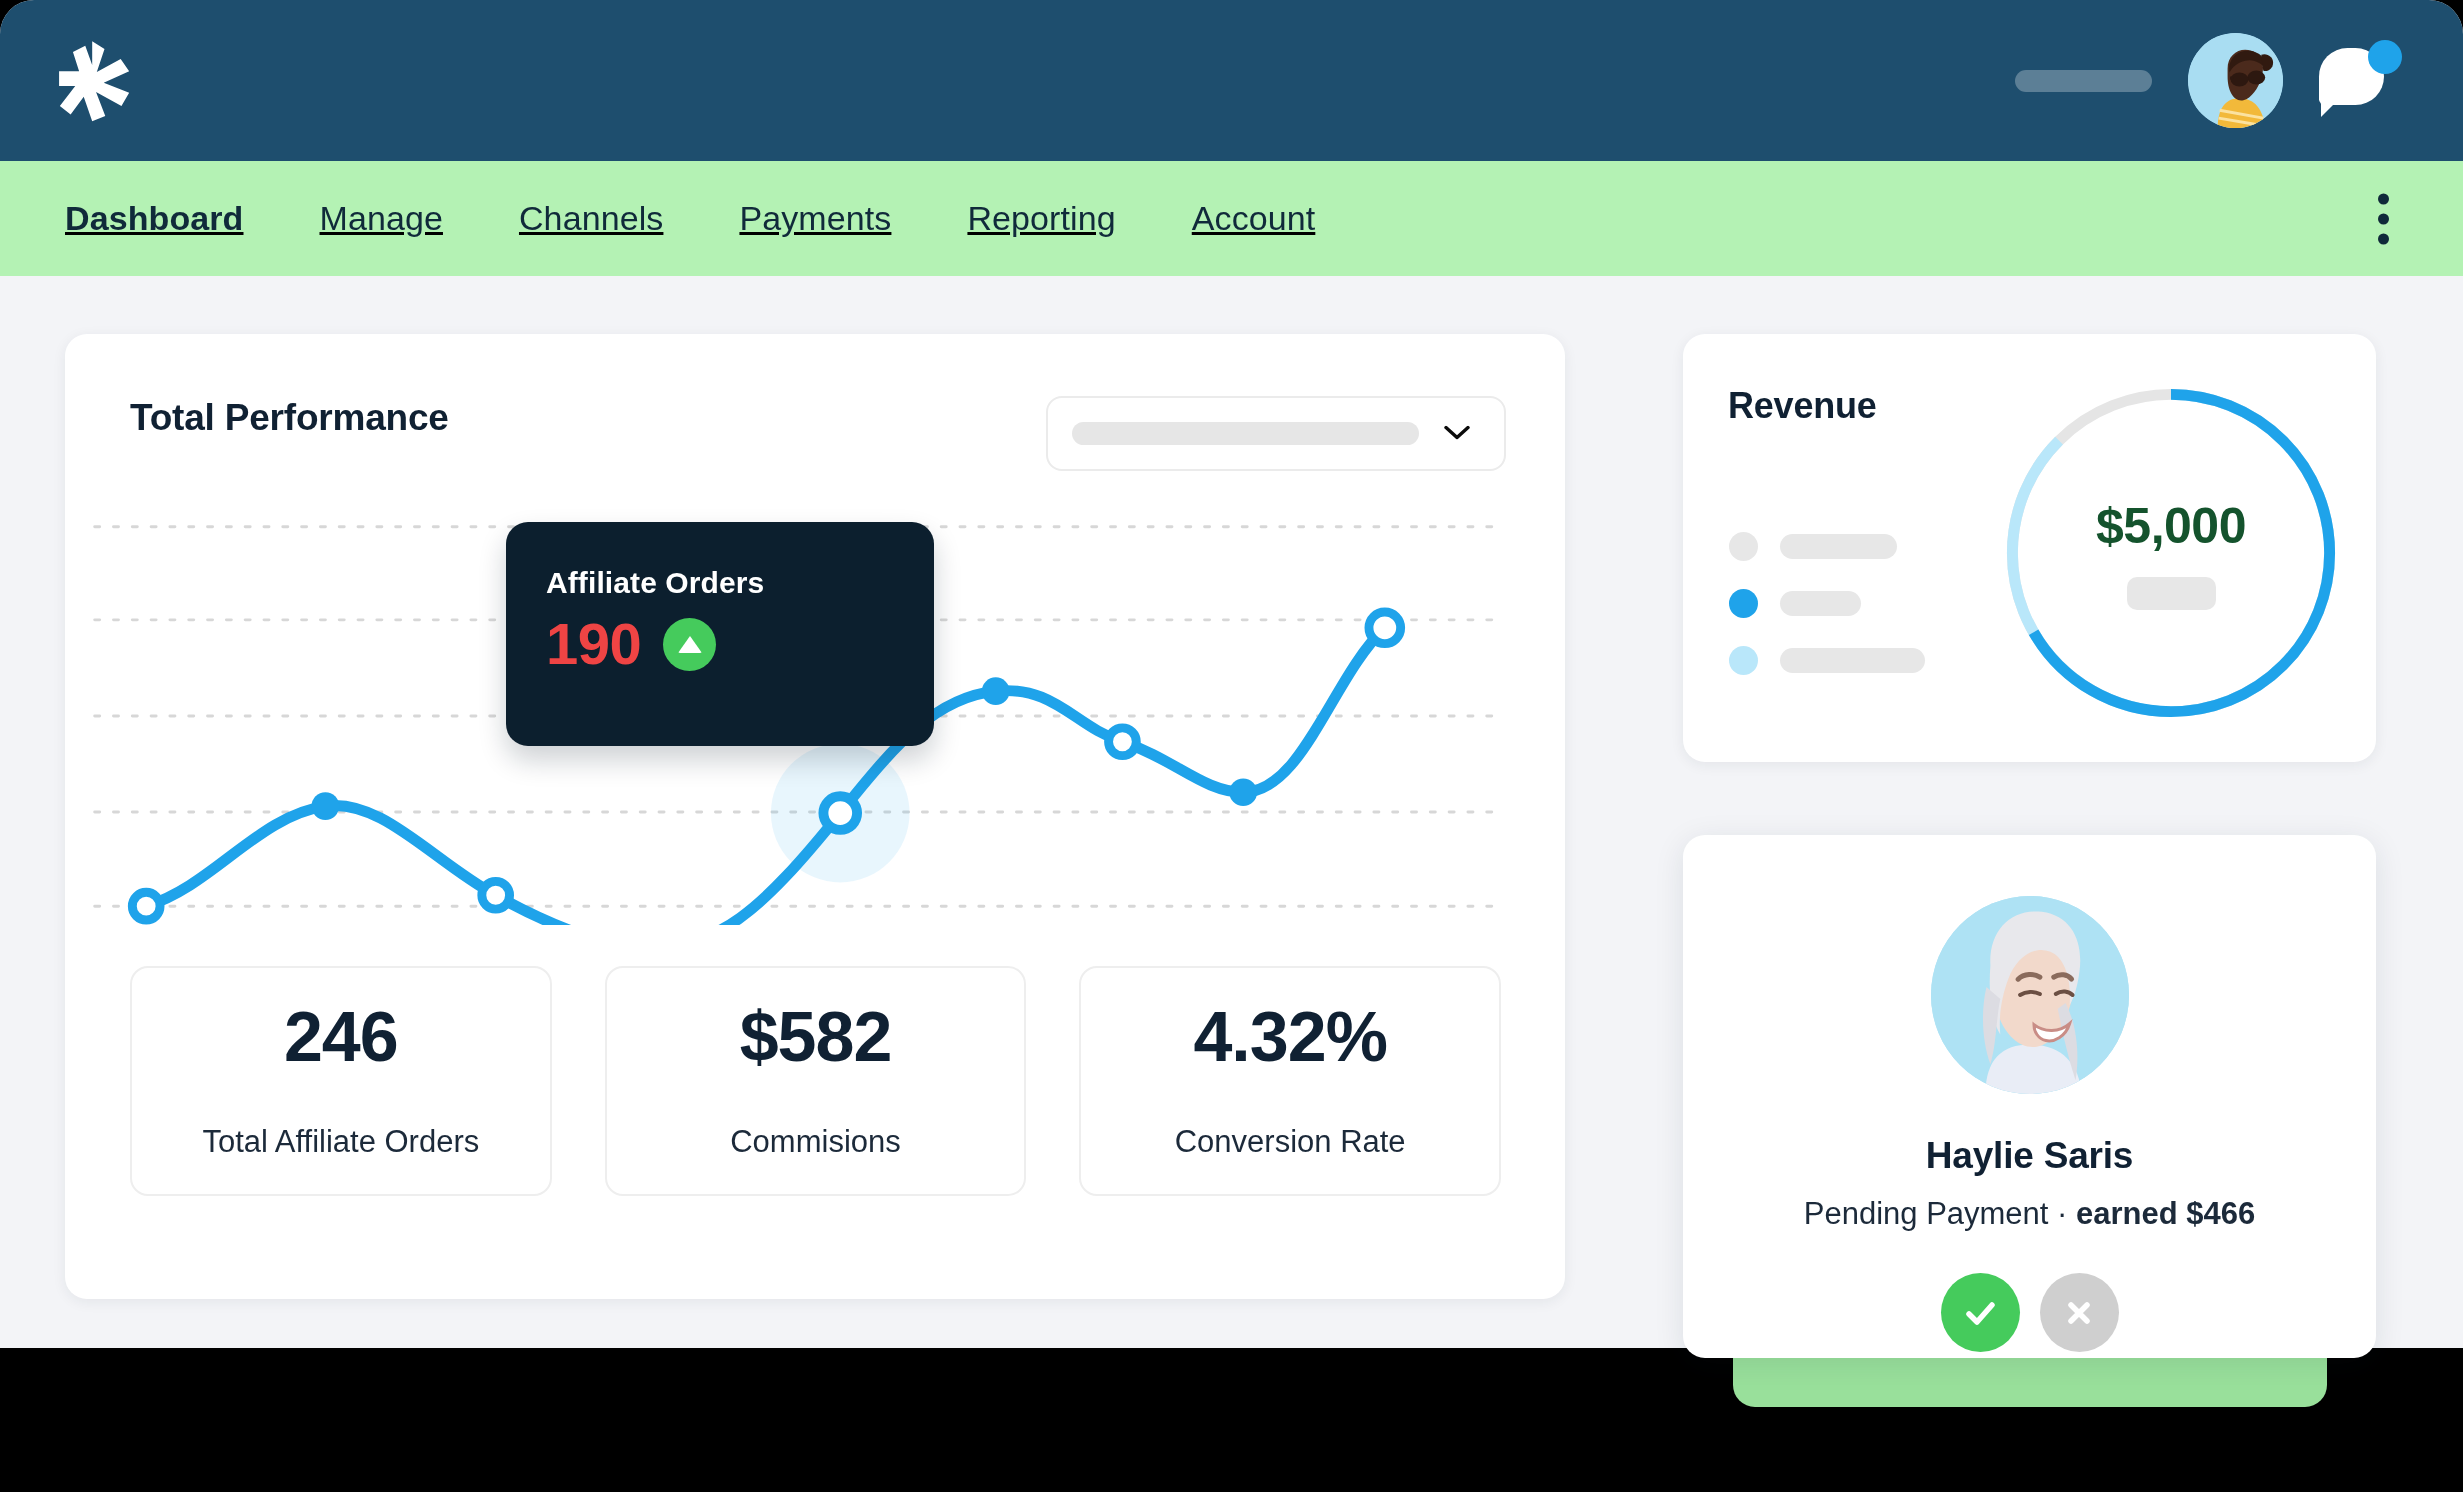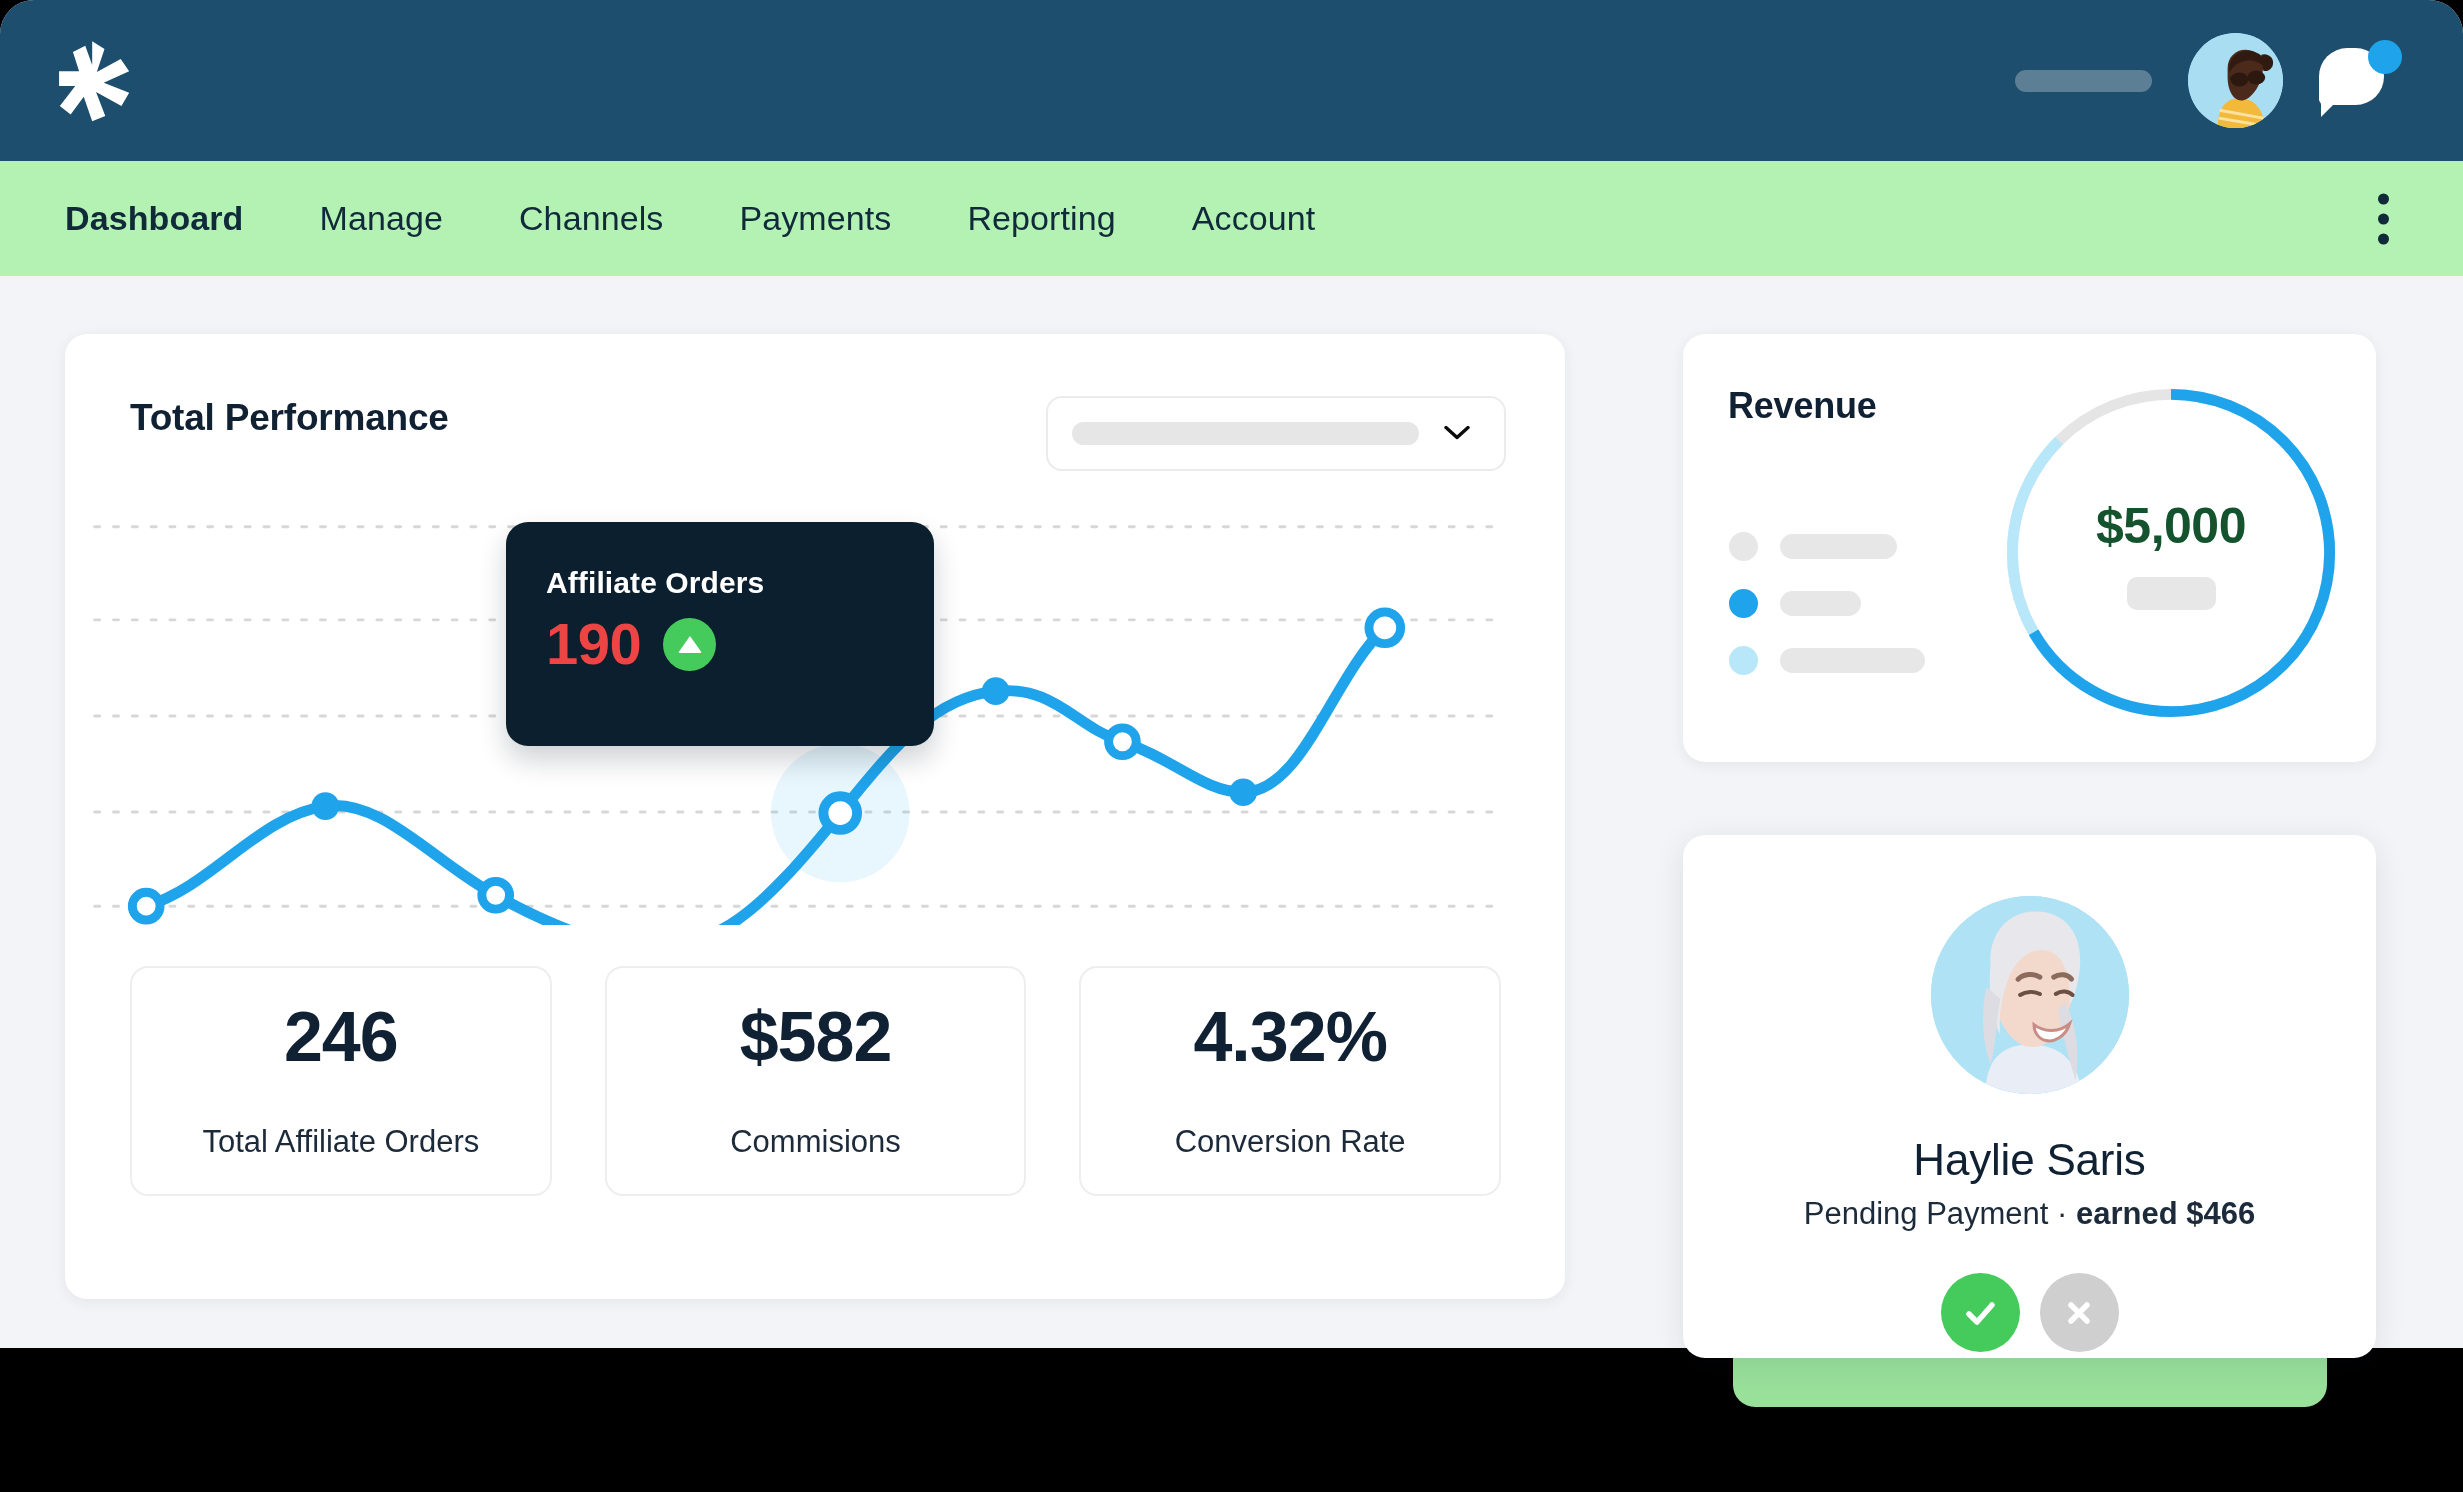--- a/index.html
+++ b/index.html
@@ -109,20 +109,21 @@
     height: 115px;
     background: #b4f2b4;
     display: flex;
     align-items: center;
   }
   .nav-items {
     display: flex;
     align-items: center;
     margin-left: 65px;
     gap: 0;
+    text-decoration: underline;
   }
   .nav-item {
     font-size: 34px;
     color: #102a3a;
     padding: 0 38px;
     letter-spacing: 0.1px;
     white-space: nowrap;
   }
   .nav-item:first-child { padding-left: 0; }
   .nav-item.active { font-weight: 700; }
@@ -404,22 +405,22 @@
     height: 198px;
     border-radius: 50%;
     background: #aee2f4;
     overflow: hidden;
   }
   .affiliate-name {
     position: absolute;
     left: 0; right: 0;
     top: 300px;
     text-align: center;
-    font-size: 44px;
-    font-weight: 400;
+    font-size: 37px;
+    font-weight: 700;
     color: #102133;
     letter-spacing: -0.2px;
   }
   .affiliate-status {
     position: absolute;
     left: 0; right: 0;
     top: 361px;
     text-align: center;
     font-size: 31px;
     color: #1c2a3a;

